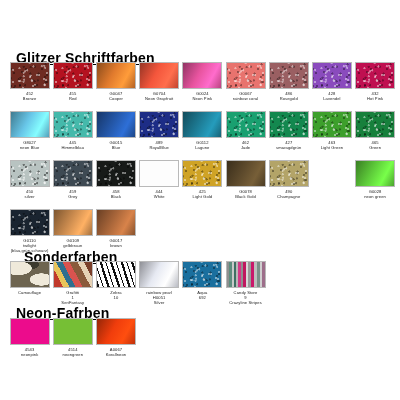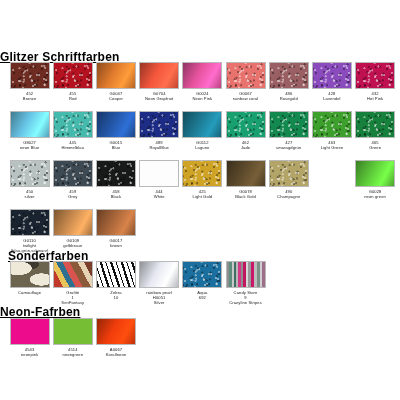--- a/index.html
+++ b/index.html
@@ -6,26 +6,26 @@
   body{
     width:400px;height:400px;
     background:#ffffff;
     font-family:"Liberation Sans", sans-serif;
     color:#111;
     overflow:hidden;
   }
   .page{position:relative;width:400px;height:400px;padding:0;box-sizing:border-box;}
 
   .section-title{
-    font-size:12px;
+    font-size:14px;
     font-weight:bold;
     text-decoration:underline;
     letter-spacing:0.2px;
     margin:0;
-    padding-left:0;
+    padding-left:16px;
     color:#000;
   }
   #sec-glitzer .section-title{position:absolute;top:50px;left:0;}
   #sec-sonder .section-title{position:absolute;top:249px;left:8px;}
   #sec-neon .section-title{position:absolute;top:305px;left:0;}
 
   .grid{
     position:absolute;
     left:8px;
     display:flex;

